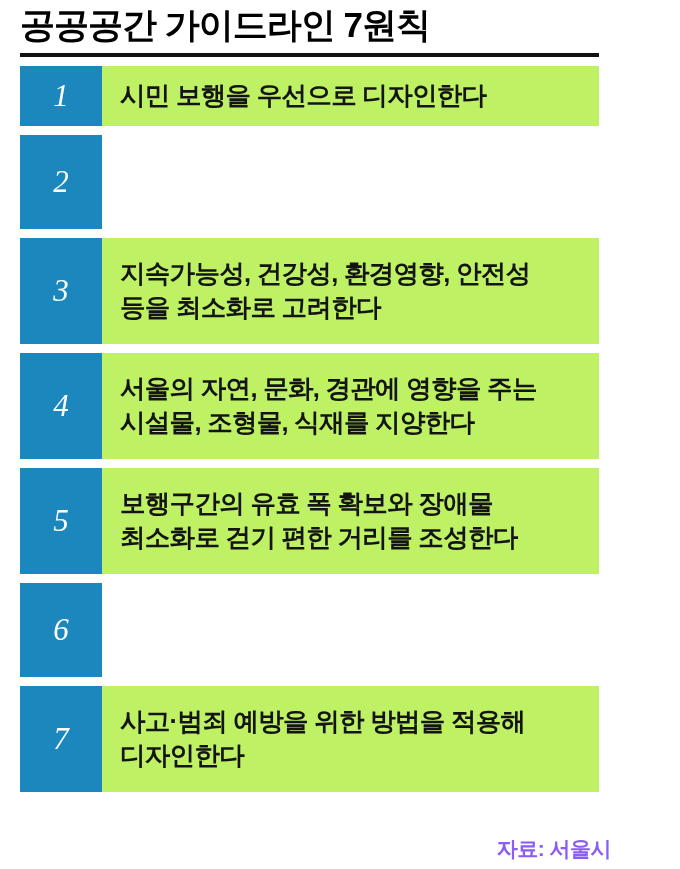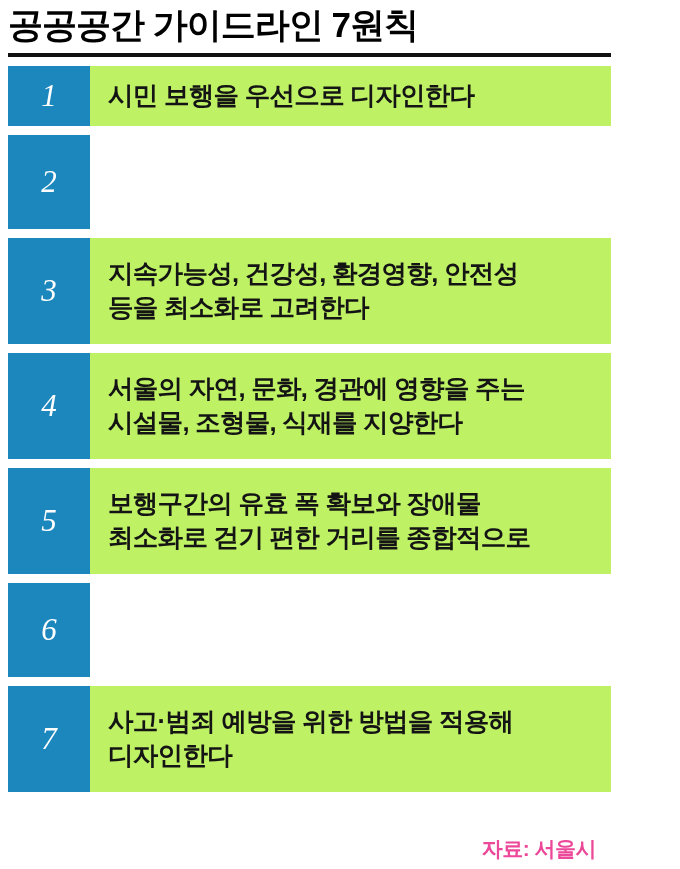--- a/index.html
+++ b/index.html
@@ -12,21 +12,21 @@
     background: #ffffff;
     font-family: "Liberation Sans", sans-serif;
     color: #111111;
     overflow: hidden;
   }
   .page {
     position: relative;
     width: 619px;
     height: 869px;
     box-sizing: border-box;
-    padding: 0 8px;
+    padding: 0 20px;
   }
   .title {
     font-size: 35px;
     font-weight: bold;
     letter-spacing: -1px;
     line-height: 1.1;
     padding: 6px 0 8px 0;
     color: #000000;
   }
   .title-rule {
@@ -69,26 +69,26 @@
     letter-spacing: -0.7px;
     color: #141414;
     white-space: pre-line;
   }
   .row.two .num,
   .row.two .text {
     min-height: 94px;
   }
   .footer {
     position: absolute;
-    right: 23px;
+    right: 8px;
     bottom: 6px;
     font-size: 21px;
     font-weight: bold;
     letter-spacing: -0.5px;
-    color: #ec4899;
+    color: #8b5cf6;
   }
 </style>
 </head>
 <body>
 
 <div class="page">
 
   <div class="title">공공공간 가이드라인 7원칙</div>
   <div class="title-rule"></div>
 
@@ -111,21 +111,21 @@
 
     <div class="row two">
       <div class="num">4</div>
       <div class="text">서울의 자연, 문화, 경관에 영향을 주는
 시설물, 조형물, 식재를 지양한다</div>
     </div>
 
     <div class="row two">
       <div class="num">5</div>
       <div class="text">보행구간의 유효 폭 확보와 장애물
-최소화로 걷기 편한 거리를 종합적으로</div>
+최소화로 걷기 편한 거리를 조성한다</div>
     </div>
 
     <div class="row two">
       <div class="num">6</div>
     </div>
 
     <div class="row two">
       <div class="num">7</div>
       <div class="text">사고·범죄 예방을 위한 방법을 적용해
 디자인한다</div>

